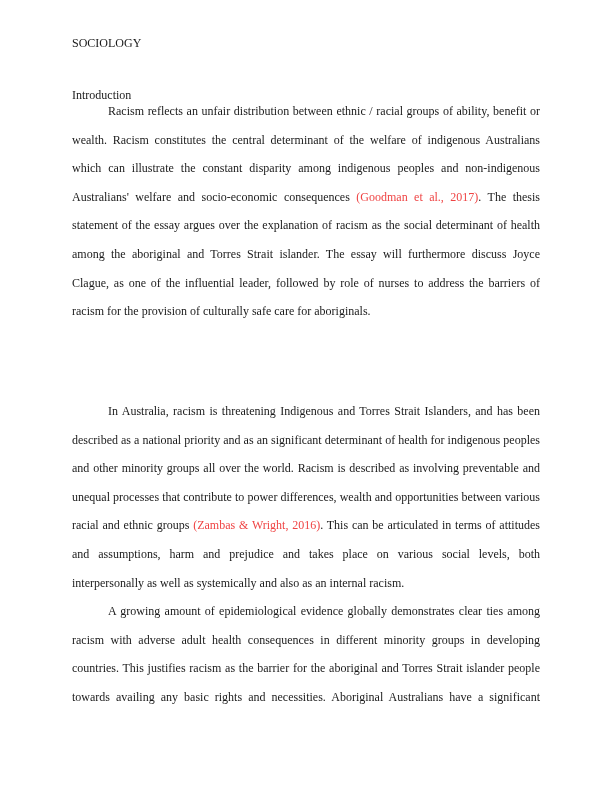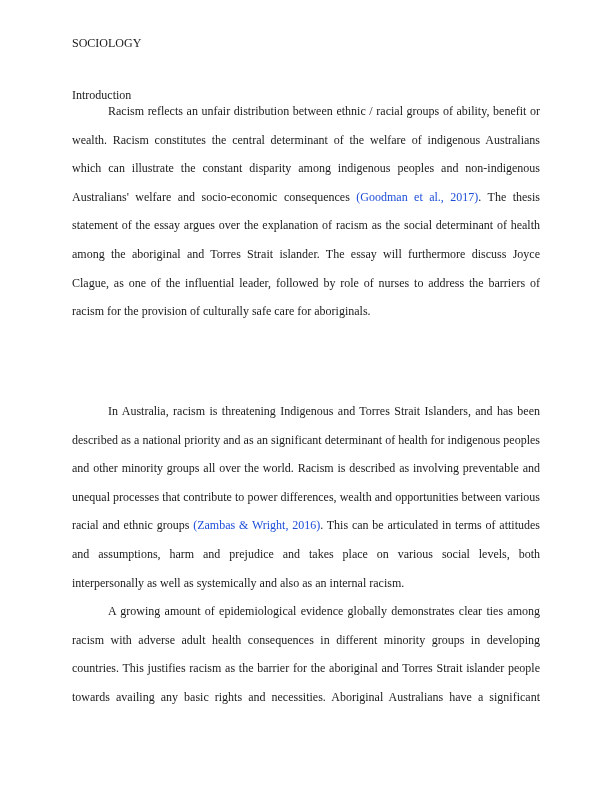--- a/index.html
+++ b/index.html
@@ -11,21 +11,21 @@
   .header {
     position: absolute; left: 72px; top: 35px; line-height: 16px;
   }
   .heading {
     position: absolute; left: 72px; line-height: 16px;
   }
   .para {
     position: absolute; left: 72px; width: 468px;
     line-height: 28.6px; text-align: justify; text-indent: 36px;
   }
-  .cite { color: #1d4ed8; }
+  .cite { color: #ef4444; }
 </style>
 </head>
 <body>
 
 <div class="page">
   <div class="header">SOCIOLOGY</div>
 
   <div class="heading" style="top:87px;">Introduction</div>
 
   <div class="para" style="top:97px;"><span>Racism reflects an unfair distribution between ethnic / racial groups of ability, benefit or wealth. Racism constitutes the central determinant of the welfare of indigenous Australians which can illustrate the constant disparity among indigenous peoples and non-indigenous Australians' welfare and socio-economic consequences </span><span class="cite">(Goodman et al., 2017)</span><span>. The thesis statement of the essay argues over the explanation of racism as the social determinant of health among the aboriginal and Torres Strait islander. The essay will furthermore discuss Joyce Clague, as one of the influential leader, followed by role of nurses to address the barriers of racism for the provision of culturally safe care for aboriginals.</span></div>

